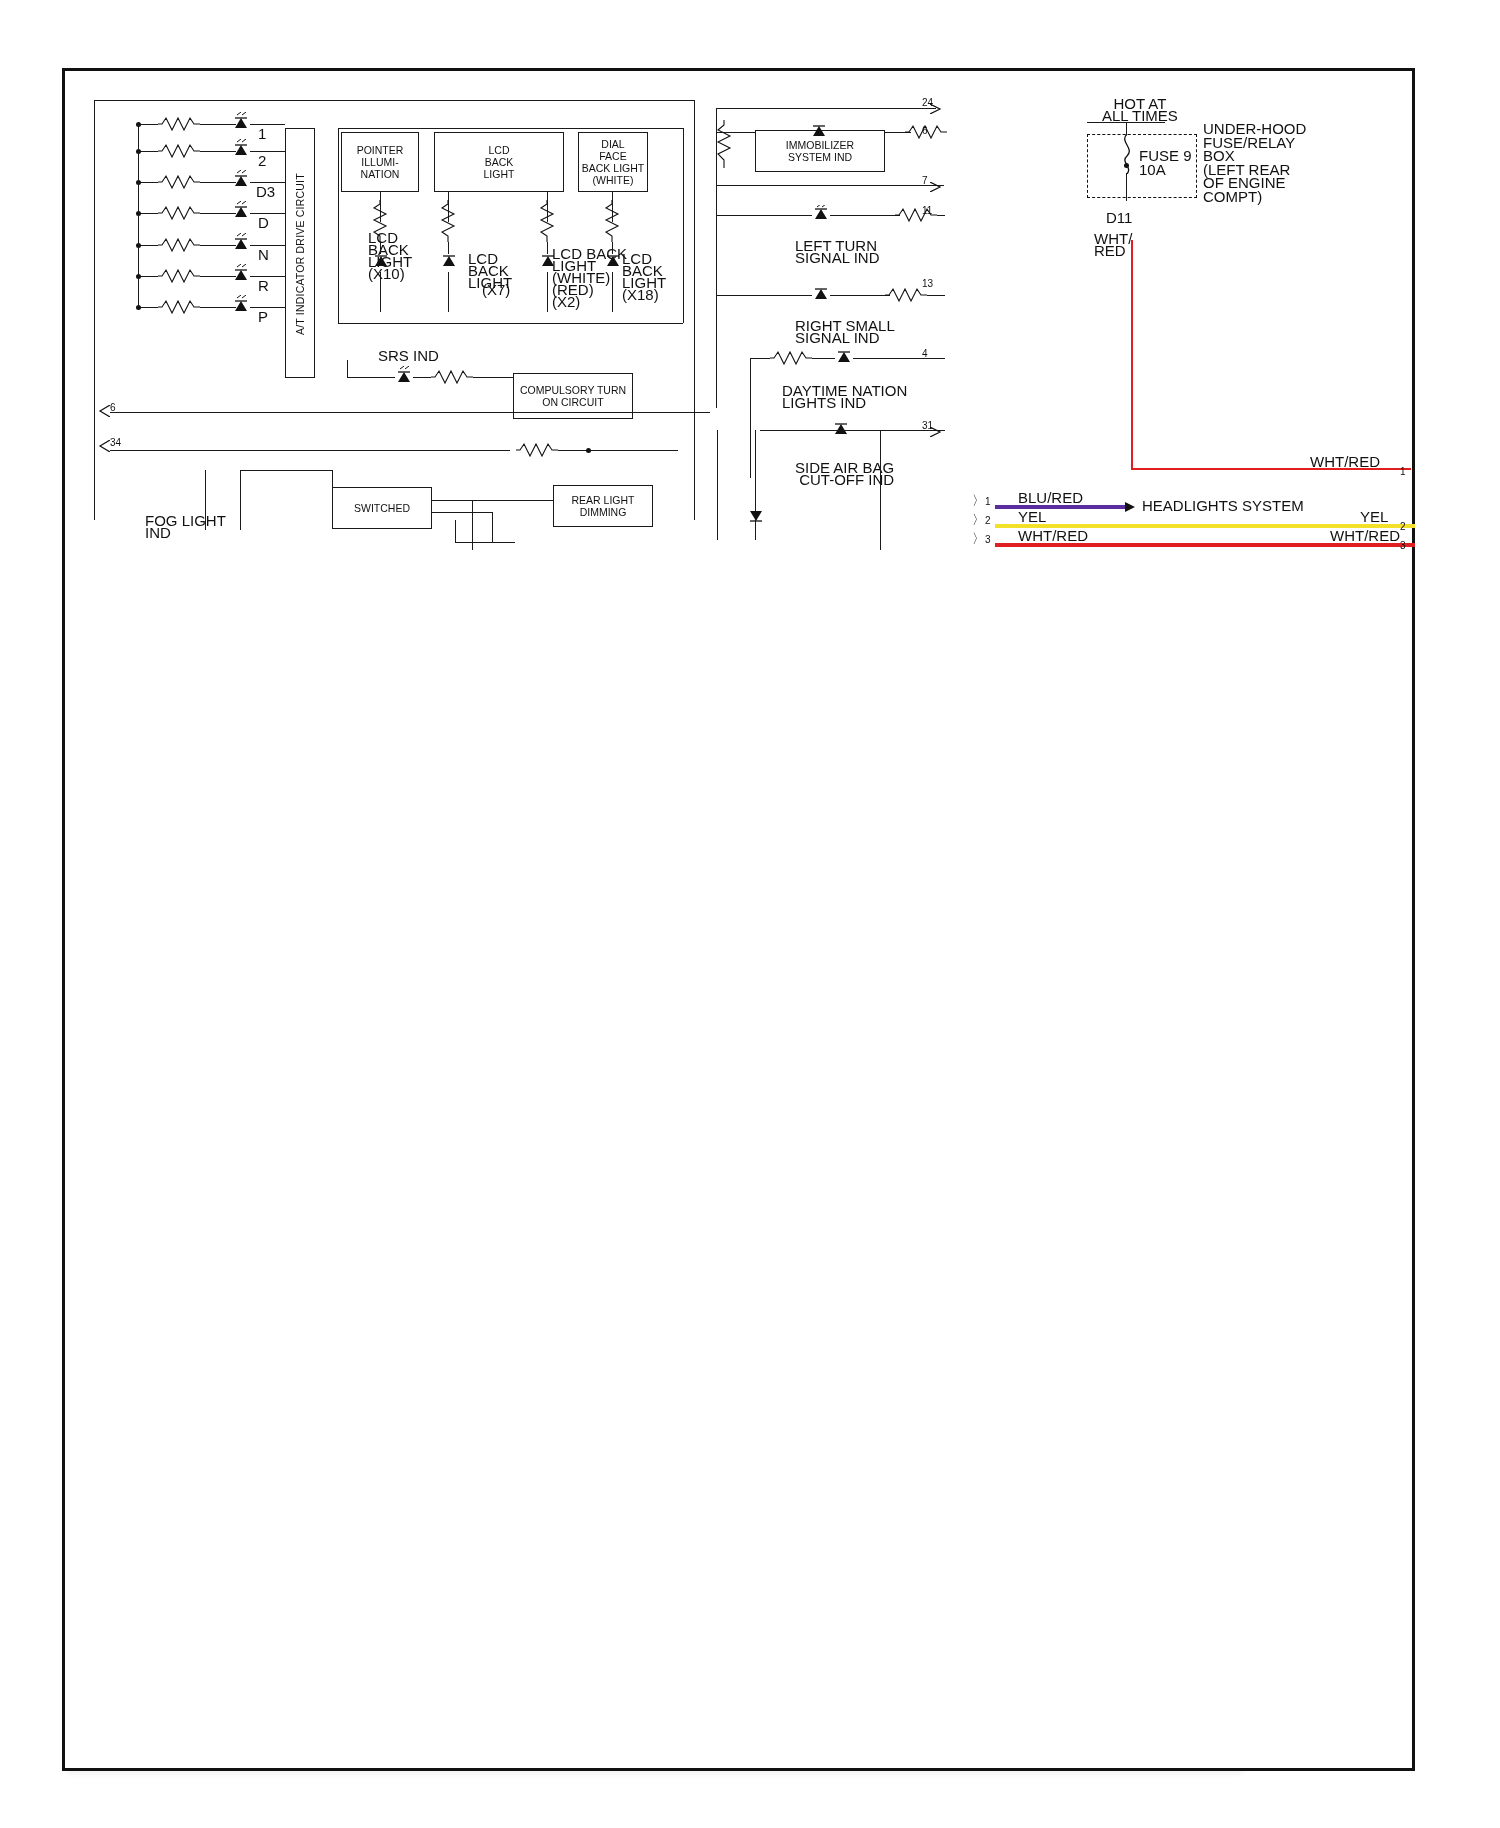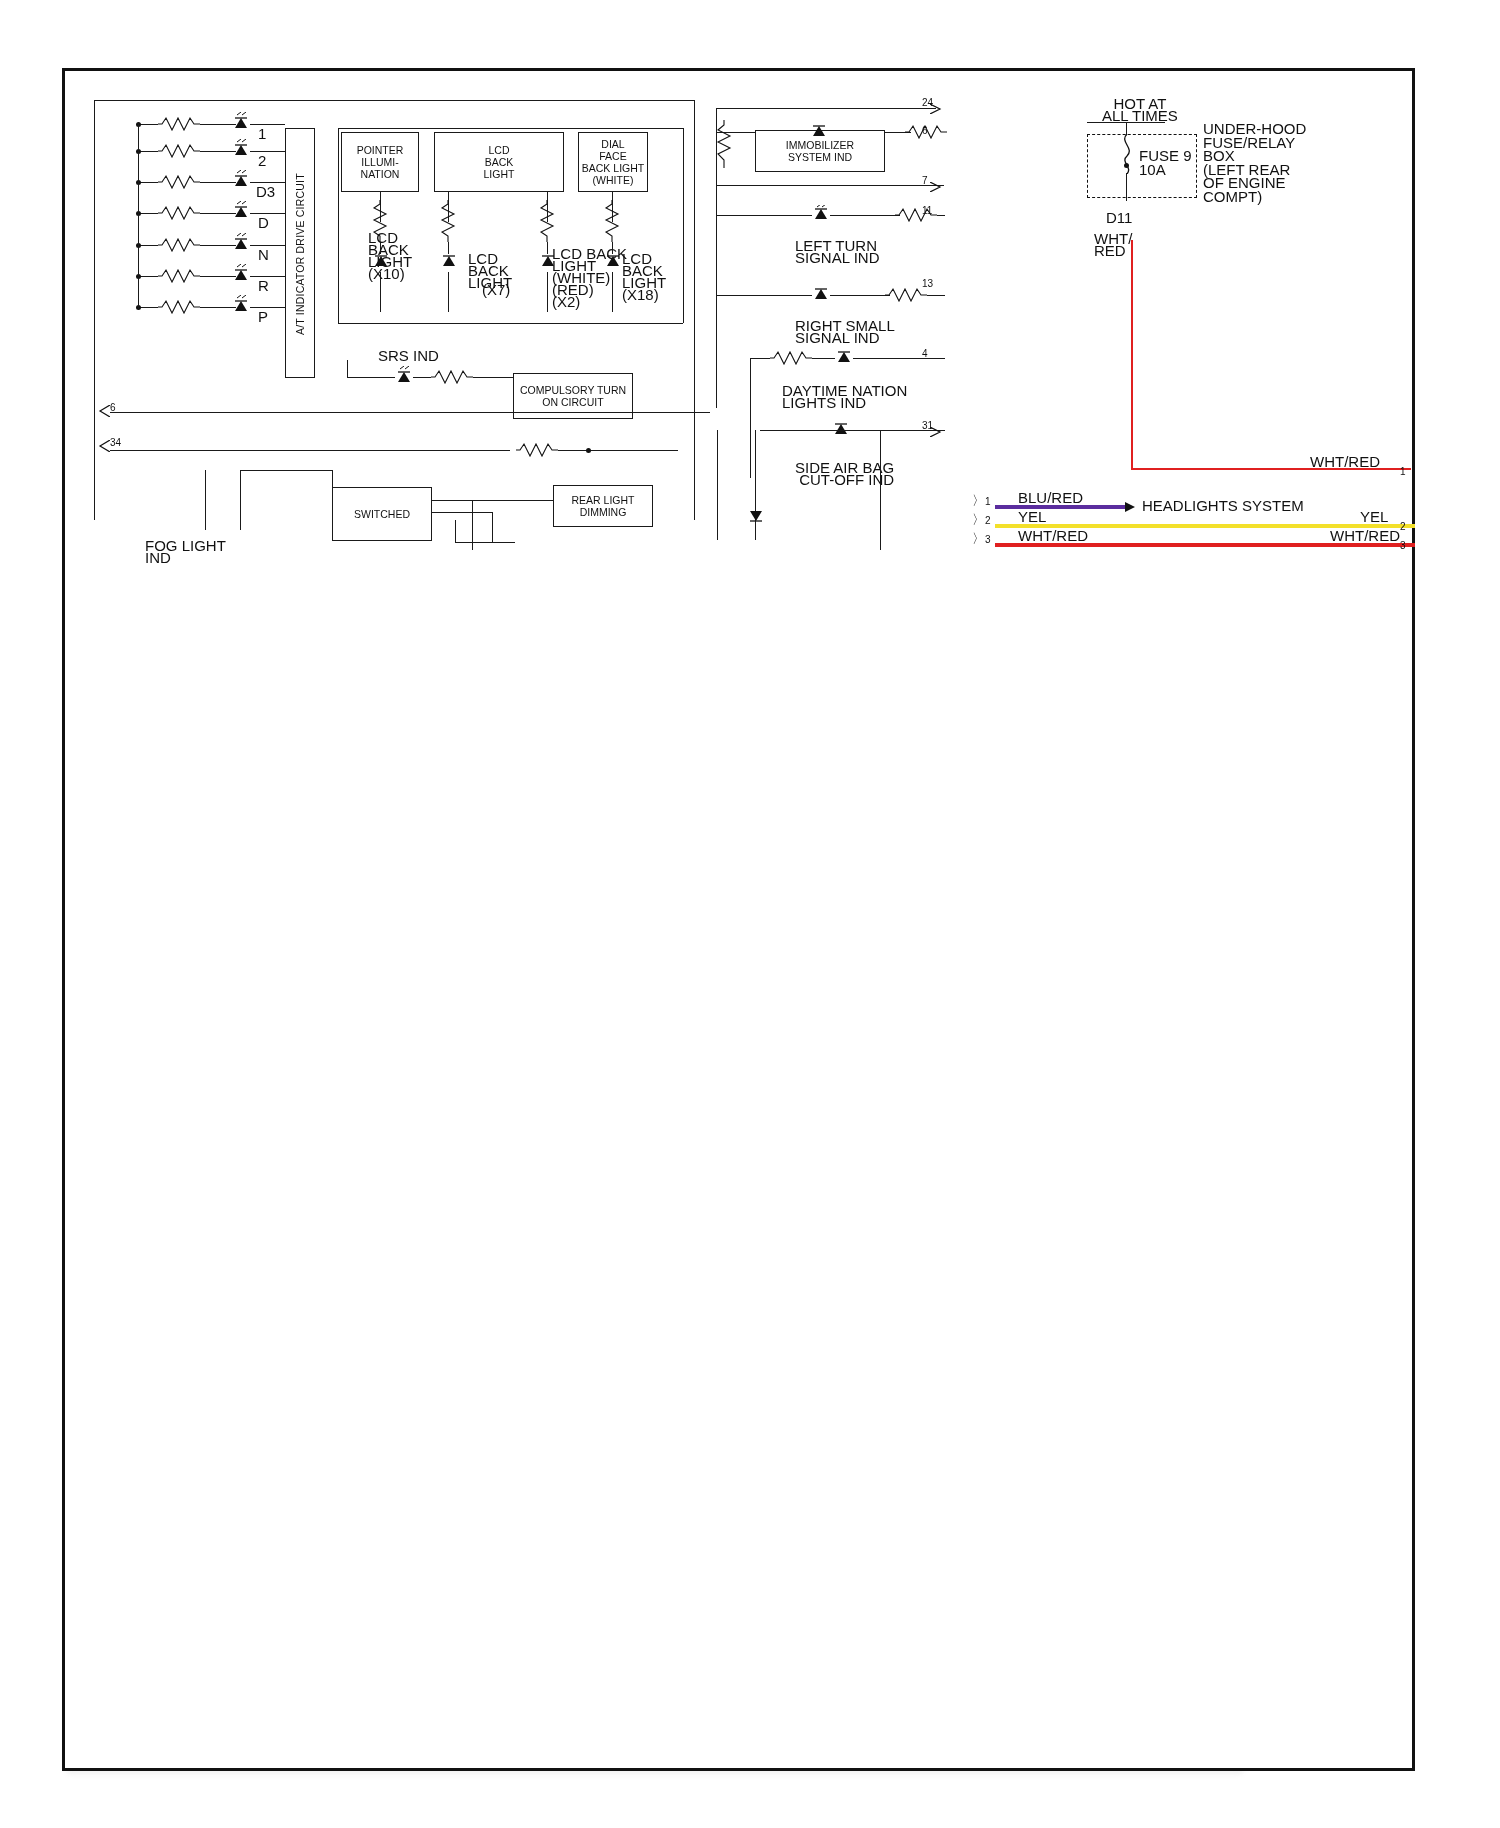--- a/index.html
+++ b/index.html
@@ -575,34 +575,34 @@
       <polyline points="14,0 4,6 14,12" fill="none" stroke="#111" stroke-width="1.2"></polyline>
     </svg>
   <div class="lbl num" style="left:110px;top:437px;">34</div>
   <div class="ln h" style="left:110px;top:450px;width:400px;"></div>
   <svg class="sv" style="left:516px;top:442px;" width="42" height="16" viewBox="0 0 42 16">
       <polyline points="0,8 4,8 8,2 14,14 20,2 26,14 32,2 36,8 42,8" fill="none" stroke="#111" stroke-width="1.1"></polyline>
     </svg>
   <div class="ln h" style="left:558px;top:450px;width:120px;"></div>
   <div class="dot" style="left:586px;top:448px;"></div>
 
-  <div class="box" style="left:332px;top:487px;width:100px;height:54px;">SWITCHED</div>
+  <div class="box" style="left:332px;top:487px;width:100px;height:42px;">SWITCHED</div>
   <div class="box" style="left:553px;top:485px;width:100px;height:42px;white-space:pre;">REAR LIGHT
 DIMMING</div>
   <div class="ln h" style="left:432px;top:500px;width:121px;"></div>
   <div class="ln h" style="left:432px;top:512px;width:60px;"></div>
   <div class="ln v" style="left:492px;top:512px;height:30px;"></div>
   <div class="ln v" style="left:472px;top:500px;height:50px;"></div>
   <div class="ln h" style="left:455px;top:542px;width:60px;"></div>
   <div class="ln v" style="left:455px;top:520px;height:22px;"></div>
   <div class="ln v" style="left:240px;top:470px;height:60px;"></div>
   <div class="ln h" style="left:240px;top:470px;width:92px;"></div>
   <div class="ln v" style="left:332px;top:470px;height:17px;"></div>
 
-  <div class="lbl" style="left:145px;top:515px;white-space:pre;margin-top:25px;">FOG LIGHT
+  <div class="lbl" style="left:145px;top:515px;white-space:pre;">FOG LIGHT
 IND</div>
   <div class="ln v" style="left:205px;top:470px;height:60px;"></div>
 
   <div class="ln v" style="left:755px;top:430px;height:110px;"></div>
   <svg class="sv" style="left:748px;top:505px;" width="16" height="20" viewBox="0 0 16 20">
       <polygon points="2,6 14,6 8,16" fill="#111"></polygon>
       <line x1="2" y1="16" x2="14" y2="16" stroke="#111" stroke-width="1.3"></line>
     </svg>
   <div class="ln v" style="left:880px;top:430px;height:120px;"></div>
   <div class="ln v" style="left:717px;top:430px;height:110px;"></div>

